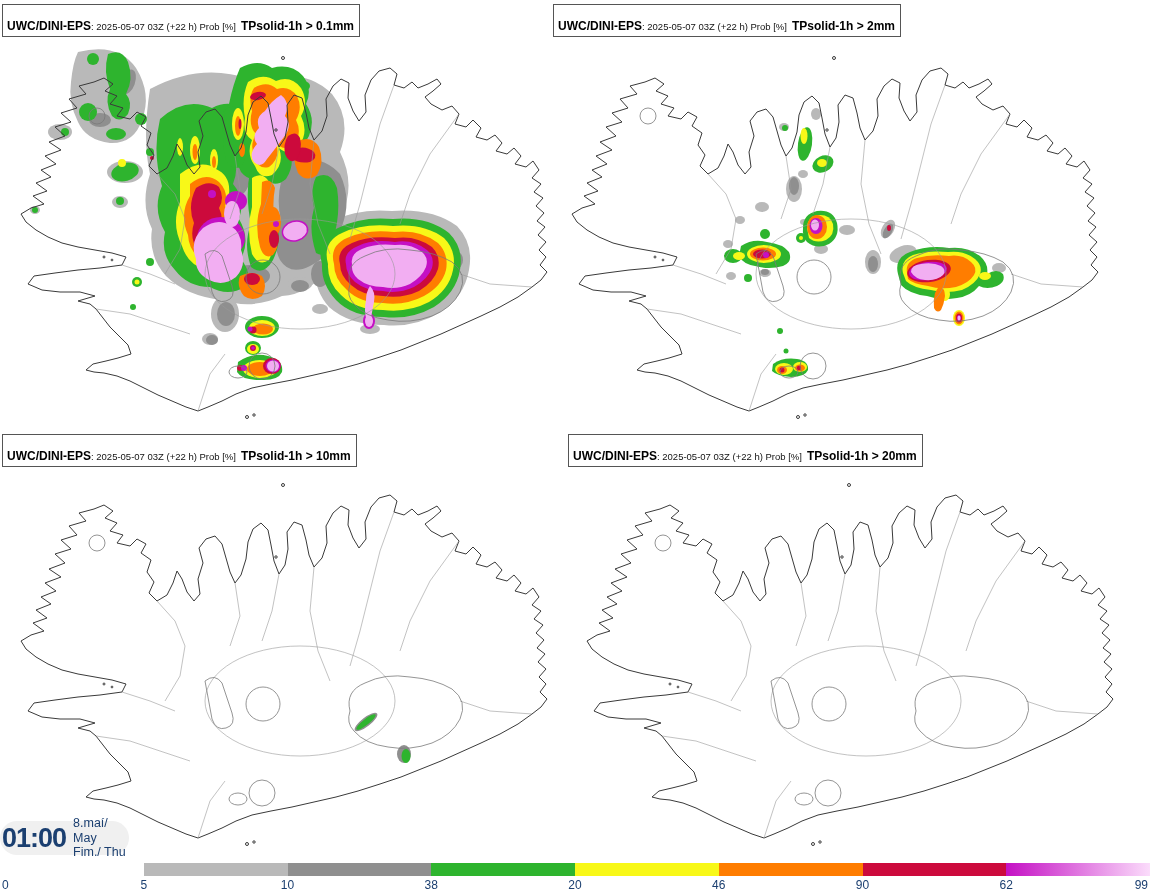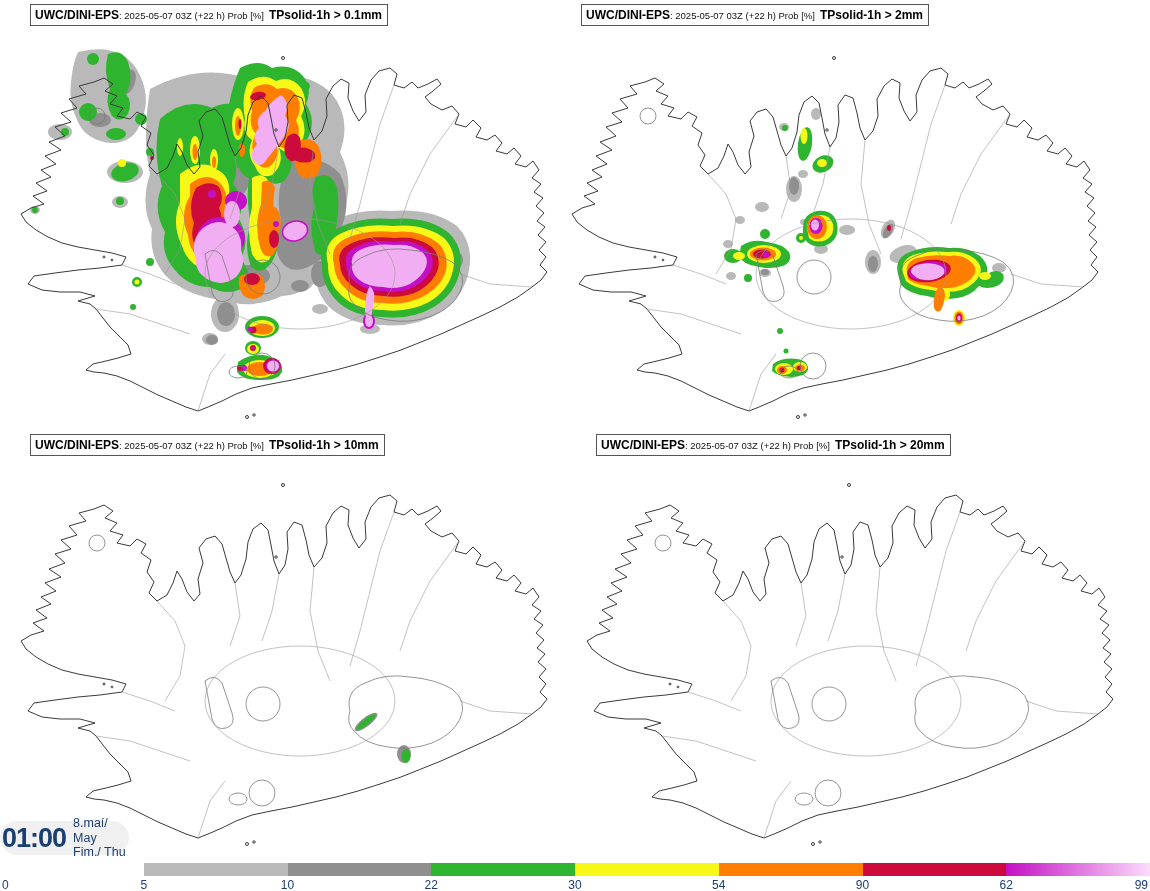--- a/index.html
+++ b/index.html
@@ -4,21 +4,21 @@
 <style>
   html,body{margin:0;padding:0;background:#fff;}
   #stage{position:relative;width:1150px;height:891px;background:#fff;overflow:hidden;
          font-family:"Liberation Sans", sans-serif;}
   .panel{position:absolute;width:575px;height:425px;}
   .panel.p1{left:0;top:0}.panel.p2{left:551px;top:0}
   .panel.p3{left:0;top:425px;height:466px}.panel.p4{left:566px;top:425px;height:466px}
   .panel svg.map{position:absolute;left:0;top:24px;width:575px;height:400px}
   .panel.p3 svg.map,.panel.p4 svg.map{top:26px}
   .ptitle{position:absolute;left:2px;top:4px;background:#fff;border:1px solid #555;
-          padding:1px 5px 2px 4px;white-space:nowrap;z-index:4;color:#000;line-height:15px;margin-left:28px;}
+          padding:12px 5px 2px 4px;white-space:nowrap;z-index:4;color:#000;line-height:15px;}
   .panel.p3 .ptitle,.panel.p4 .ptitle{top:9px}
   .ptitle .model{font-weight:bold;font-size:12px}
   .ptitle .meta{font-size:9.5px;color:#111}
   .ptitle .thr{font-weight:bold;font-size:12px;margin-left:5px}
   
   .clock{position:absolute;left:0;top:821px;width:129px;height:34px;background:var(--clock_bg);
          display:flex;align-items:center;z-index:6;color:var(--navy);border-radius:17px;}
   .clock .time{font-size:27px;font-weight:bold;letter-spacing:-1px;margin-left:2px}
   .clock .date{margin-left:7px;font-size:12.5px;font-weight:normal;line-height:1.15}
   
@@ -314,21 +314,21 @@
     <div class="seg" style="background: rgb(143, 143, 143);"></div>
     <div class="seg" style="background: rgb(46, 180, 46);"></div>
     <div class="seg" style="background: rgb(248, 248, 24);"></div>
     <div class="seg" style="background: rgb(255, 125, 0);"></div>
     <div class="seg" style="background: rgb(204, 10, 60);"></div>
     <div class="seg-grad"></div>
   </div>
   <span class="tick t0">0</span>
   <span class="tick t1">5</span>
   <span class="tick t2">10</span>
-  <span class="tick t3">22</span>
-  <span class="tick t4">30</span>
-  <span class="tick t5">54</span>
+  <span class="tick t3">38</span>
+  <span class="tick t4">20</span>
+  <span class="tick t5">46</span>
   <span class="tick t6">90</span>
   <span class="tick t7">62</span>
   <span class="tick t8">99</span>
 </div>
 
 </div>
 
 </body></html>

